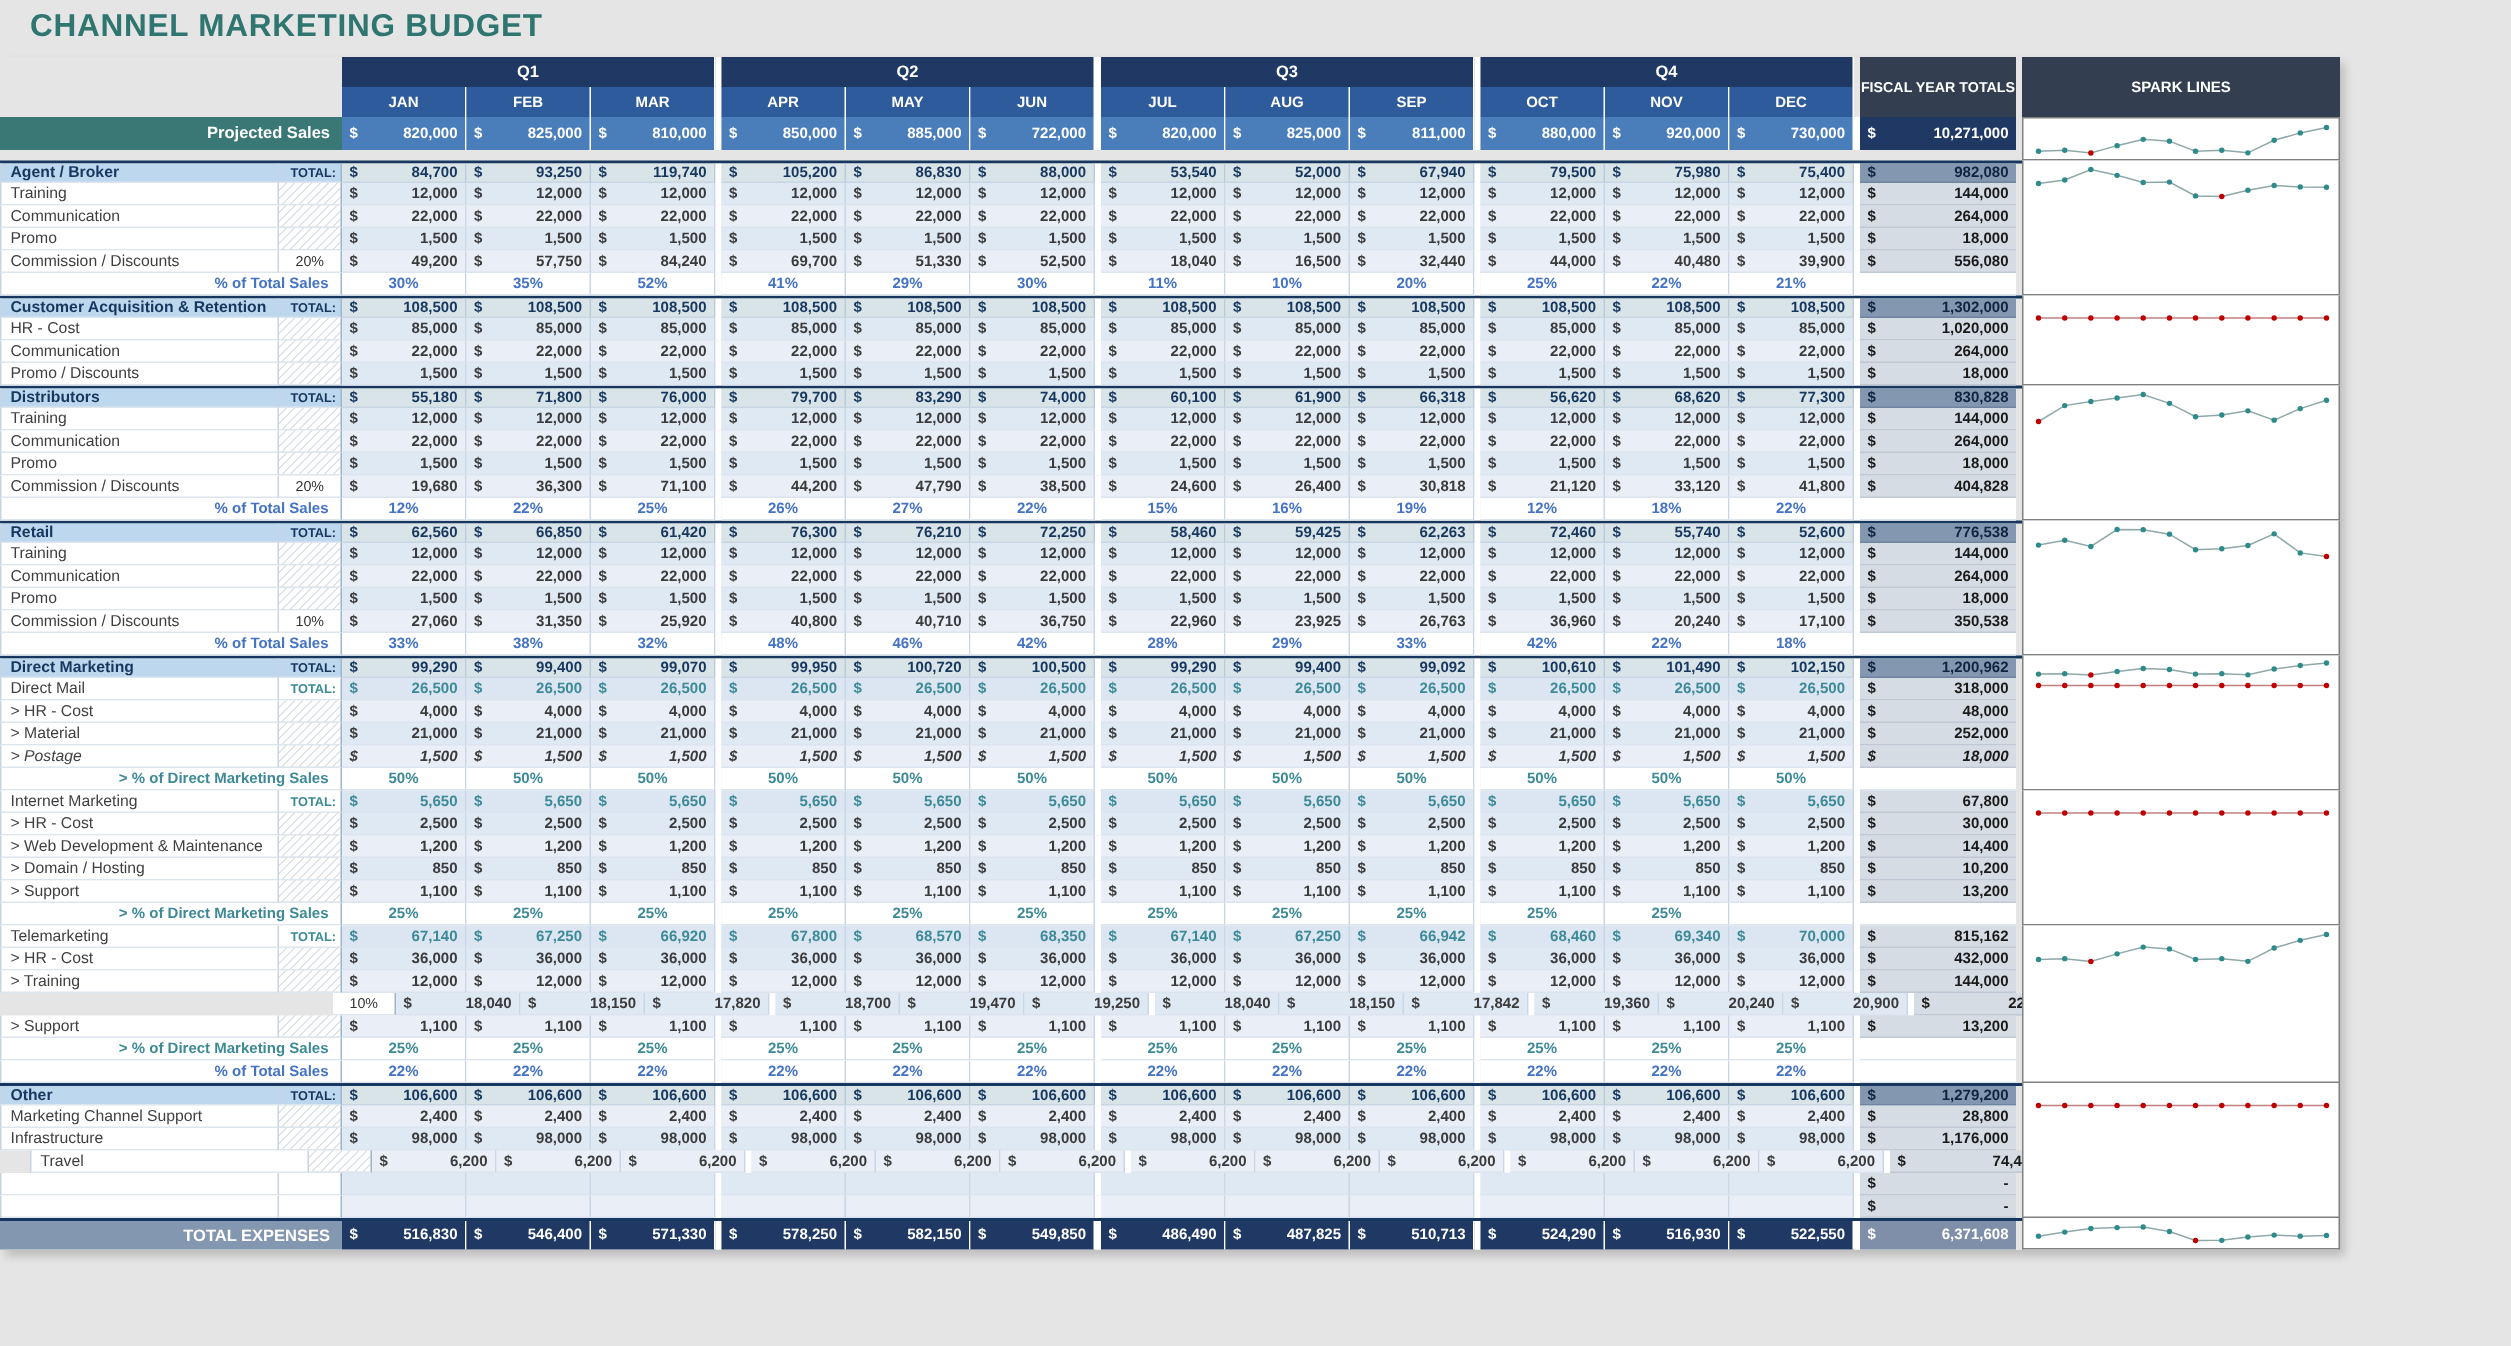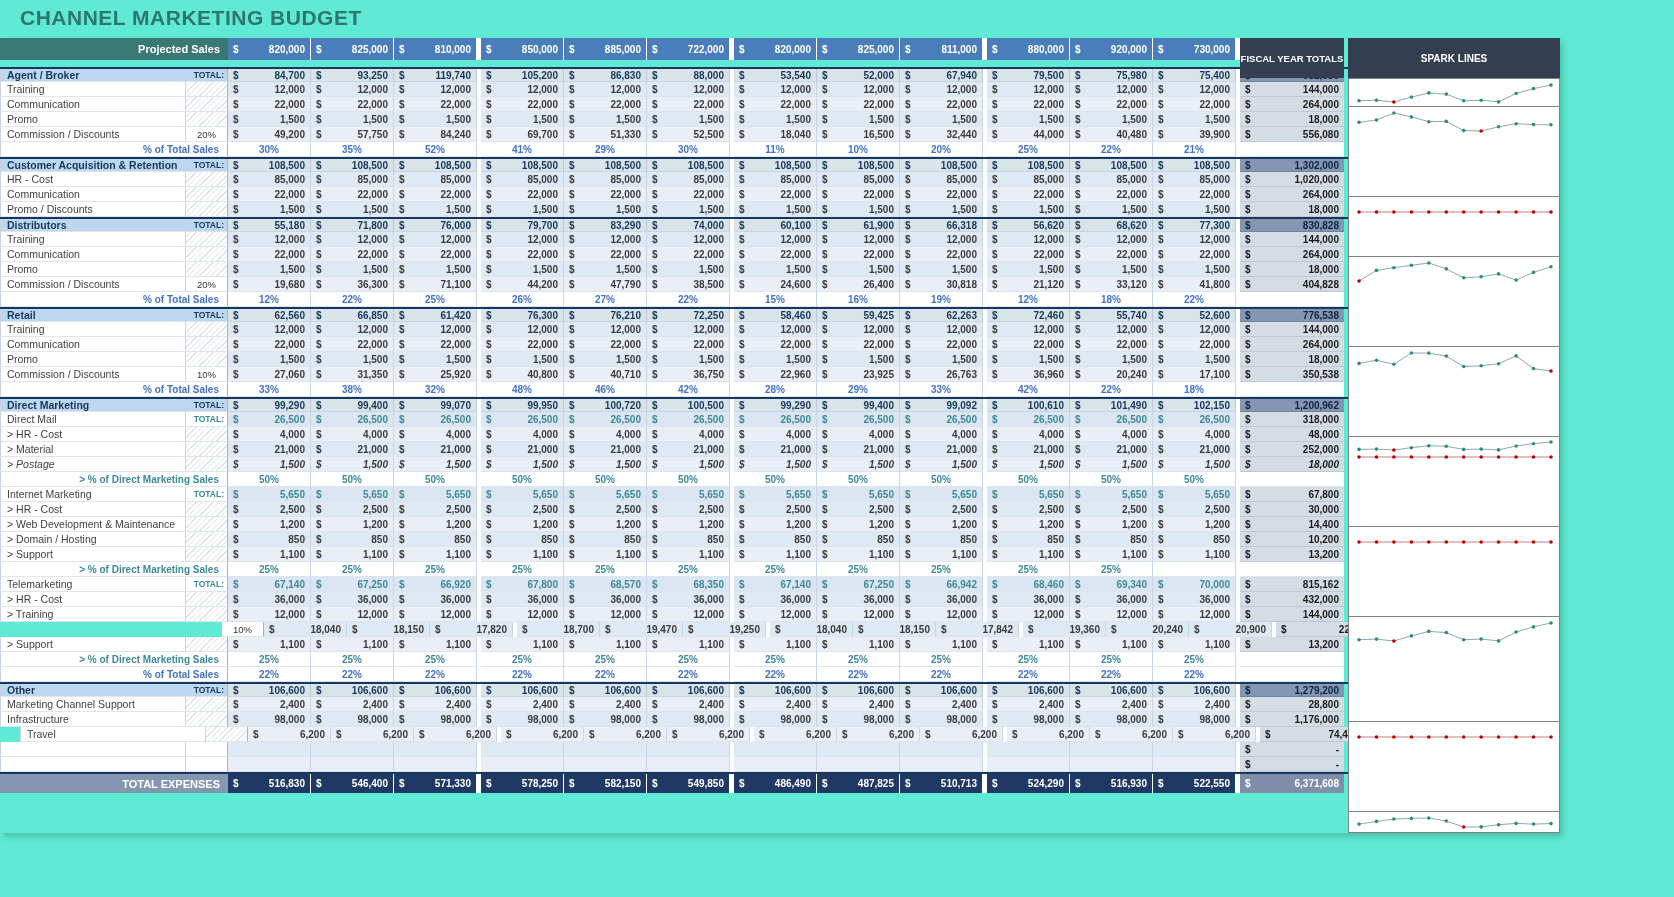--- a/index.html
+++ b/index.html
@@ -1,16 +1,16 @@
 <!DOCTYPE html>
 <html><head>
 <meta charset="utf-8">
 <style>
   html,body{margin:0;padding:0;background:#ffffff;}
-  .sheet{position:relative;width:1674px;height:897px;background:#5eead4;
+  .sheet{position:relative;width:1674px;height:897px;background:#e5e5e5;
          font-family:"Liberation Sans","DejaVu Sans",sans-serif;overflow:hidden;}
   .title{position:absolute;left:20px;top:6px;font-size:21px;font-weight:bold;
          letter-spacing:.5px;color:#2F7570;}
   .tablewrap{position:absolute;left:0;top:38px;width:1560px;height:795px;
              box-shadow:3px 4px 6px rgba(0,0,0,.18);}
   .r{display:flex;box-sizing:border-box;}
   .c{box-sizing:border-box;overflow:hidden;white-space:nowrap;display:flex;align-items:center;}
   .spacer{background:transparent;}
   .gapc{background:#ffffff;}
   
@@ -51,20 +51,48 @@
   .sparkcol{position:absolute;left:1348px;top:40px;width:212px;}
   .sparkbox{box-sizing:border-box;width:212px;background:#fff;border:1px solid #808080;border-top:none;}
   .sparkbox.first{border-top:1px solid #808080;}
 </style>
 </head>
 <body>
 
 <div class="sheet">
   <div class="title">CHANNEL MARKETING BUDGET</div>
   <div class="tablewrap" id="tablewrap">
+      <div class="r " style="height: 20px;">
+        <div class="c spacer" style="width: 228px;"></div>
+        <div class="c qcell" style="width: 249px;">Q1</div>
+        <div class="c gapc" style="width: 4px;"></div>
+        <div class="c qcell" style="width: 249px;">Q2</div>
+        <div class="c gapc" style="width: 4px;"></div>
+        <div class="c qcell" style="width: 249px;">Q3</div>
+        <div class="c gapc" style="width: 4px;"></div>
+        <div class="c qcell" style="width: 249px;">Q4</div>
+      </div>
+      <div class="r " style="height: 20px;">
+        <div class="c spacer" style="width: 228px;"></div>
+        <div class="c mcell" style="width: 83px;">JAN</div>
+        <div class="c mcell" style="width: 83px;">FEB</div>
+        <div class="c mcell" style="width: 83px;">MAR</div>
+        <div class="c gapc" style="width: 4px;"></div>
+        <div class="c mcell" style="width: 83px;">APR</div>
+        <div class="c mcell" style="width: 83px;">MAY</div>
+        <div class="c mcell" style="width: 83px;">JUN</div>
+        <div class="c gapc" style="width: 4px;"></div>
+        <div class="c mcell" style="width: 83px;">JUL</div>
+        <div class="c mcell" style="width: 83px;">AUG</div>
+        <div class="c mcell" style="width: 83px;">SEP</div>
+        <div class="c gapc" style="width: 4px;"></div>
+        <div class="c mcell" style="width: 83px;">OCT</div>
+        <div class="c mcell" style="width: 83px;">NOV</div>
+        <div class="c mcell" style="width: 83px;">DEC</div>
+      </div>
       <div class="hdrblock" style="left: 1240px; width: 104px;">FISCAL YEAR TOTALS</div>
       <div class="hdrblock" style="left: 1348px; width: 212px; font-size: 10px;">SPARK LINES</div>
       <div class="r projrow" style="height: 22px;">
         <div class="c plab" style="width: 228px;">Projected Sales</div>
         <div class="c mon pval" style="width: 83px;">
           <span class="d">$</span>
           <span class="v">820,000</span>
         </div>
         <div class="c mon pval" style="width: 83px;">
           <span class="d">$</span>

